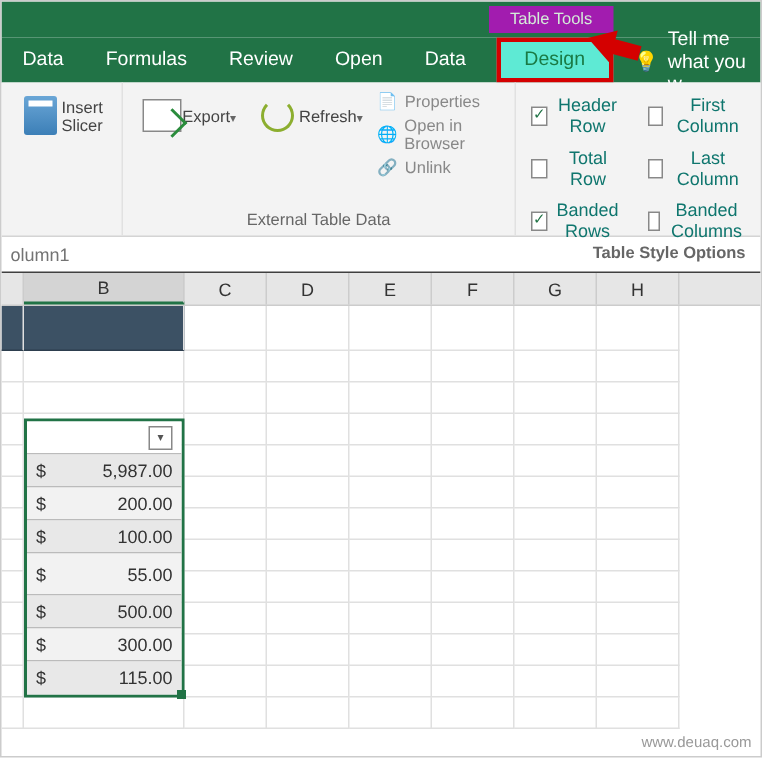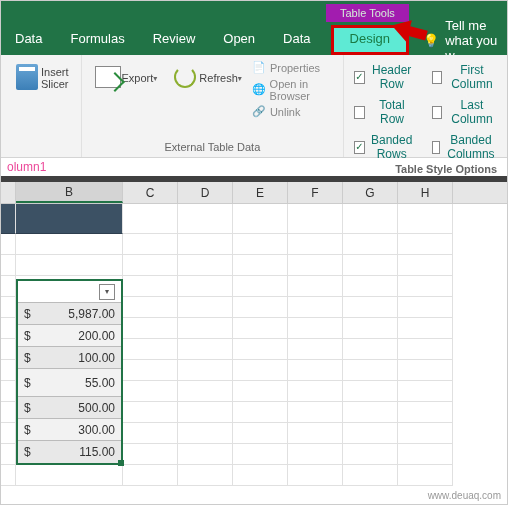--- a/index.html
+++ b/index.html
@@ -28,21 +28,21 @@
   .group-label { text-align: center; font-size: 11px; color: #666; padding: 2px 0; }
 
   .options-group { padding: 8px 10px 2px 10px; display: flex; flex-direction: column; justify-content: space-between; flex: 1; }
   .opt-grid { display: flex; gap: 18px; }
   .opt-col { display: flex; flex-direction: column; gap: 7px; font-size: 12px; color: #0f766e; text-align: center; }
   .chk { display: flex; align-items: center; gap: 5px; cursor: pointer; }
   .chk .box { width: 13px; height: 13px; border: 1px solid #888; background: #fff; display: flex; align-items: center; justify-content: center; font-size: 10px; color: #217346; line-height: 1;}
   .chk .box.checked::after { content: "✓"; }
 
   
-  .formula-bar { height: 24px; border-bottom: 6px solid #404040; display: flex; align-items: center; font-size: 12px; padding: 0 6px; color: #ec4899; }
+  .formula-bar { height: 24px; border-bottom: 1px solid #404040; display: flex; align-items: center; font-size: 12px; padding: 0 6px; color: #737373; }
 
   
   .col-headers { display: flex; height: 22px; background: #e6e6e6; border-bottom: 1px solid #ccc; }
   .col-h { border-right: 1px solid #ccc; font-size: 12px; color: #333; display: flex; align-items: center; justify-content: center; }
   .col-h.sel { background: #d4d4d4; border-bottom: 2px solid #217346; }
 
   
   .grid { position: relative; }
   .row { display: flex; height: 21px; }
   .cell { border-right: 1px solid #e0e0e0; border-bottom: 1px solid #e0e0e0; font-size: 12px; padding: 0 4px; display: flex; align-items: center; }

